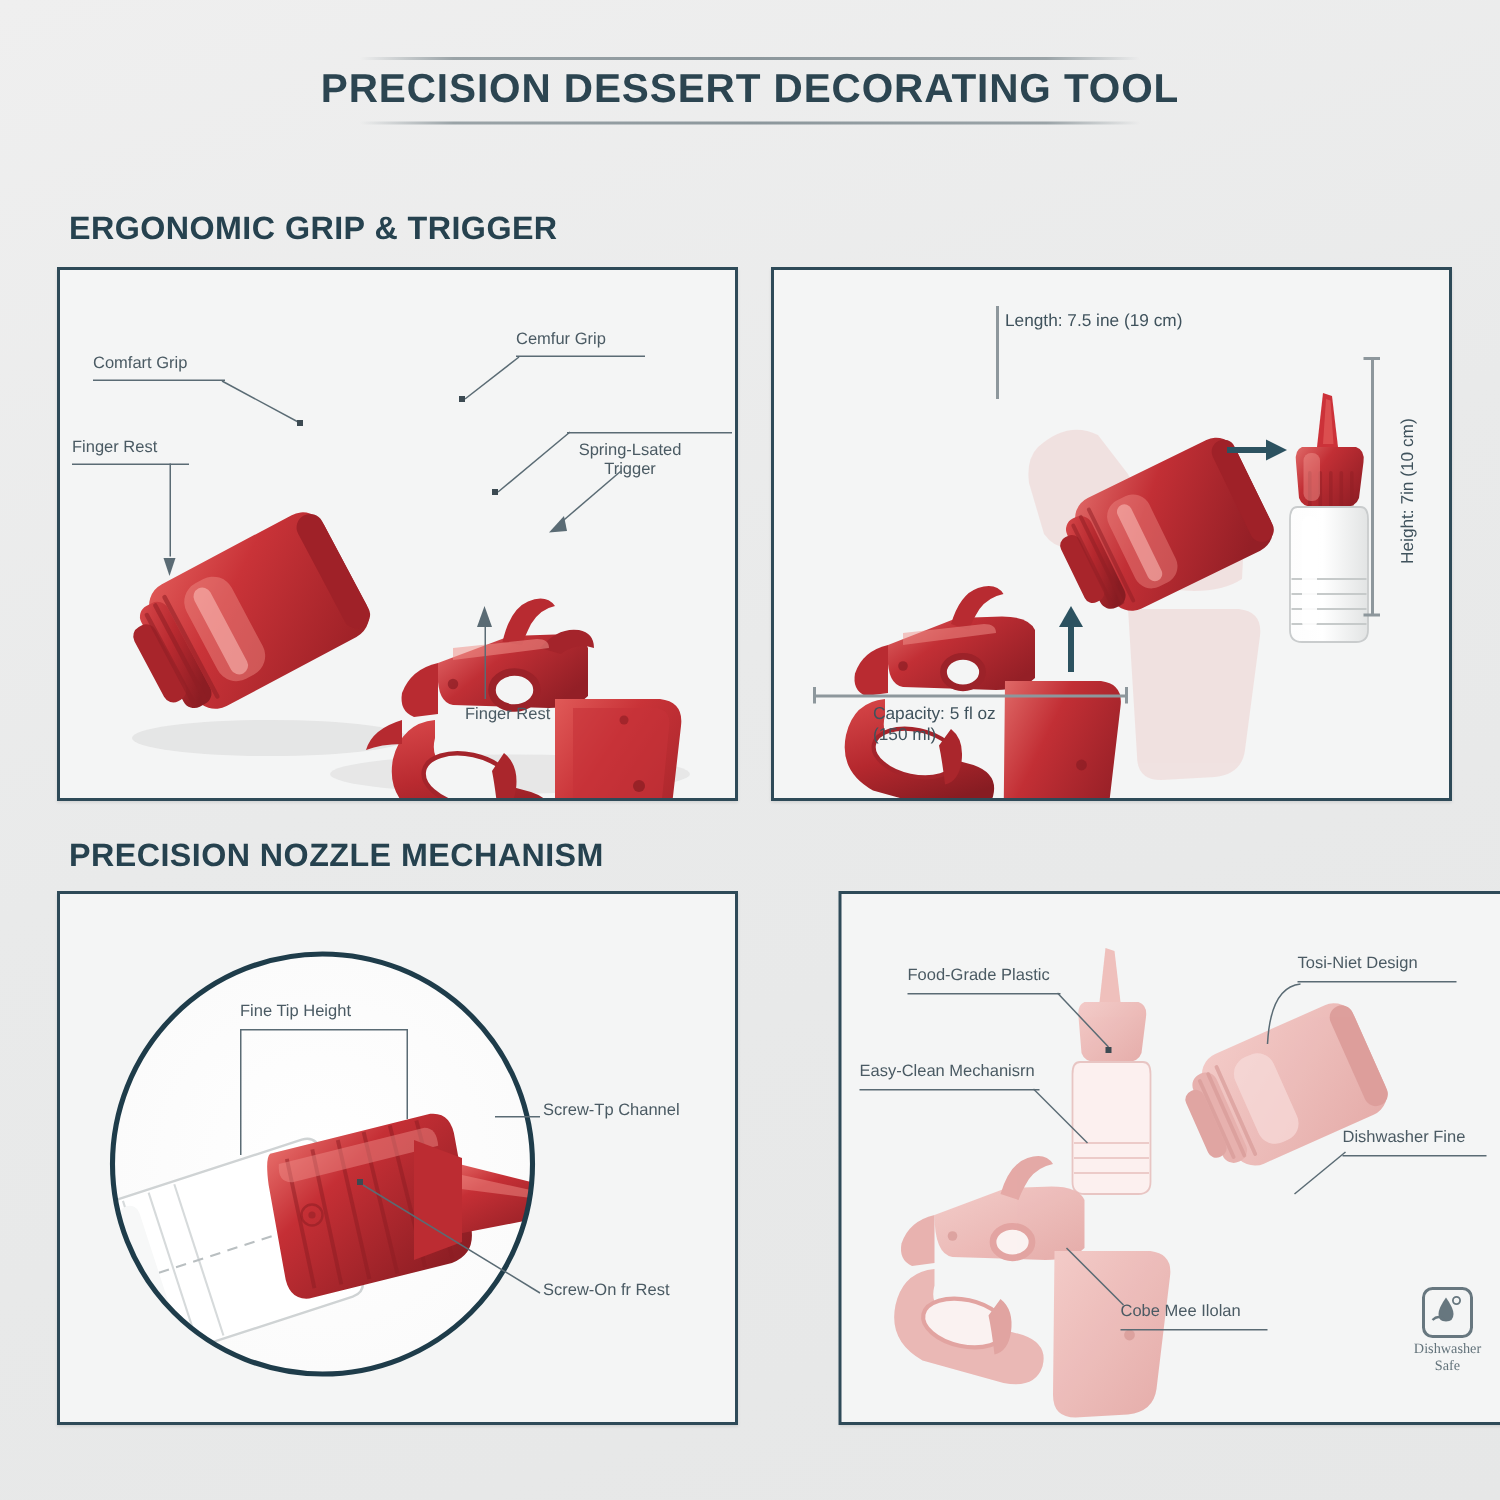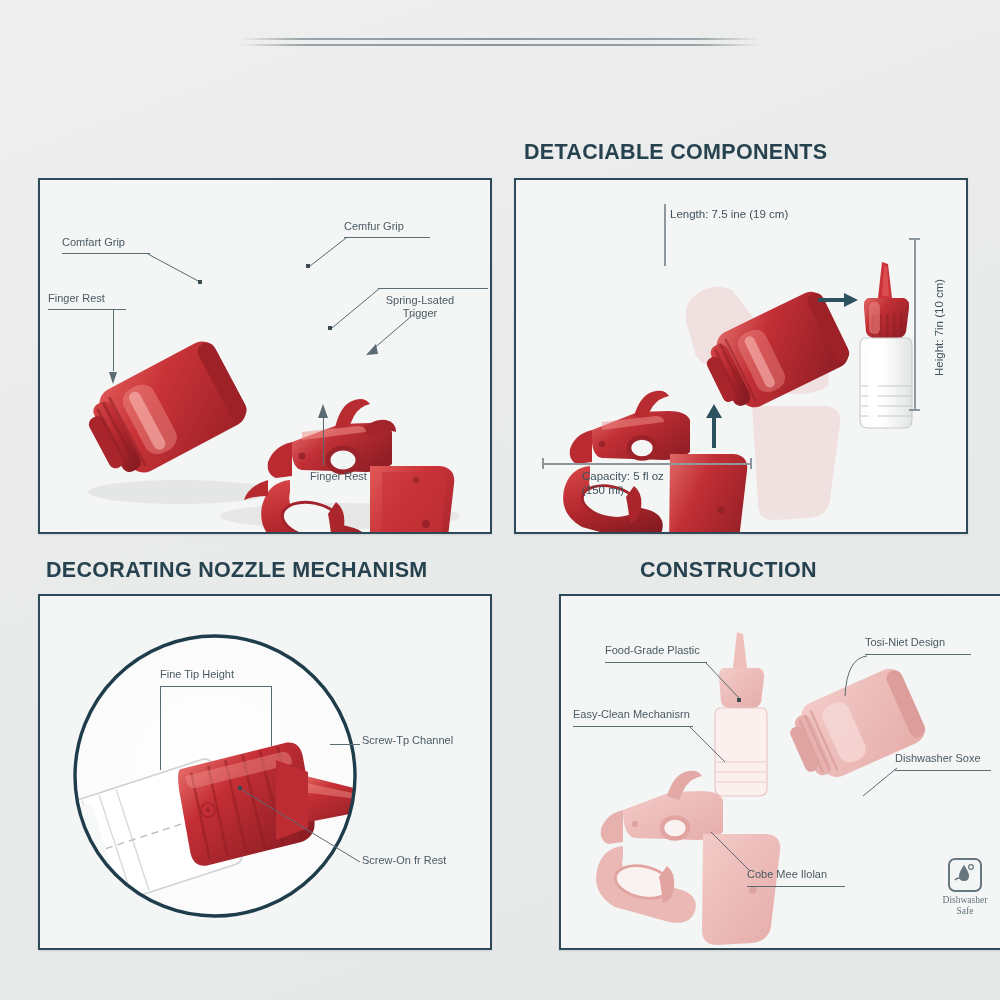--- a/index.html
+++ b/index.html
@@ -105,23 +105,25 @@
     position: relative;
   }
 </style>
 </head>
 <body>
 
 <div class="page">
 
   <div class="title-wrap">
     <div class="title-rule"></div>
+    <div class="title-text">PRECISION DESSERT DECORATING TOOL</div>
     <div class="title-rule bottom"></div>
   </div>
 
+  <div class="panel-head" style="left:46px; top:140px;">ERGONOMIC GRIP &amp; TRIGGER</div>
 
   <div class="panel" style="left:38px; top:178px; width:450px; height:352px;">
     <div class="panel-inner">
 
       <svg class="svgfill" viewBox="0 0 450 352">
         <defs>
           <linearGradient id="redA" x1="0" y1="0" x2="1" y2="1">
             <stop offset="0%" stop-color="#e05a58"></stop>
             <stop offset="35%" stop-color="#c93338"></stop>
             <stop offset="100%" stop-color="#9b2026"></stop>
@@ -222,21 +224,20 @@
 
       <div class="lbl" style="left:270px; top:290px;">Finger Rest</div>
       <div class="lead v" style="left:283px; top:236px; height:50px;"></div>
       <svg style="position:absolute; left:272px; top:222px;" width="26" height="22">
         <polygon points="11,2 6,16 16,16" fill="#5a6b74"></polygon>
       </svg>
 
     </div>
   </div>
 
-  <div class="panel-head" style="left:524px; top:140px;">DETACIABLE COMPONENTS</div>
 
   <div class="panel" style="left:514px; top:178px; width:450px; height:352px;">
     <div class="panel-inner">
 
       <svg class="svgfill" viewBox="0 0 450 352">
         <defs>
           <linearGradient id="redD" x1="0" y1="0" x2="1" y2="0.7">
             <stop offset="0%" stop-color="#e06a68"></stop>
             <stop offset="40%" stop-color="#c22f35"></stop>
             <stop offset="100%" stop-color="#941f26"></stop>
@@ -335,21 +336,21 @@
 
       <div class="dimline h" style="left:26px; top:283px; width:210px;"></div>
       <div class="tick v" style="left:26px; top:278px;"></div>
       <div class="tick v" style="left:234px; top:278px;"></div>
       <div class="dim c" style="left:66px; top:290px; width:134px;">Capacity: 5 fl oz
 (150 ml)</div>
 
     </div>
   </div>
 
-  <div class="panel-head" style="left:46px; top:558px;">DECORATING NOZZLE MECHANISM</div>
+  <div class="panel-head" style="left:46px; top:558px;">PRECISION NOZZLE MECHANISM</div>
 
   <div class="panel" style="left:38px; top:594px; width:450px; height:352px;">
     <div class="panel-inner">
 
       <svg class="svgfill" viewBox="0 0 450 352">
         <defs>
           <linearGradient id="redF" x1="0" y1="0" x2="0.8" y2="1">
             <stop offset="0%" stop-color="#e8706c"></stop>
             <stop offset="35%" stop-color="#c52f35"></stop>
             <stop offset="100%" stop-color="#8e1e24"></stop>
@@ -415,21 +416,20 @@
 
       <div class="lbl" style="left:322px; top:258px;">Screw-On fr Rest</div>
       <svg style="position:absolute; left:196px; top:188px;" width="130" height="86">
         <line x1="6" y1="6" x2="124" y2="78" stroke="#5a6b74" stroke-width="1"></line>
       </svg>
       <div class="dot" style="left:198px; top:190px;"></div>
 
     </div>
   </div>
 
-  <div class="panel-head" style="left:640px; top:558px;">CONSTRUCTION</div>
 
   <div class="panel" style="left:514px; top:594px; width:450px; height:352px;margin-left:45px;">
     <div class="panel-inner">
 
       <svg class="svgfill" viewBox="0 0 450 352">
         <defs>
           <linearGradient id="ghostG" x1="0" y1="0" x2="1" y2="1">
             <stop offset="0%" stop-color="#f3c9c6"></stop>
             <stop offset="100%" stop-color="#e5a9a6"></stop>
           </linearGradient>
@@ -486,21 +486,21 @@
       <svg style="position:absolute; left:126px; top:124px;" width="44" height="48">
         <line x1="2" y1="6" x2="38" y2="42" stroke="#5a6b74" stroke-width="1"></line>
       </svg>
 
       <div class="lbl" style="left:304px; top:40px;">Tosi-Niet Design</div>
       <div class="lead h" style="left:304px; top:58px; width:106px;"></div>
       <svg style="position:absolute; left:280px; top:56px;" width="34" height="48">
         <path d="M26 4 Q6 6 4 44" stroke="#5a6b74" stroke-width="1" fill="none"></path>
       </svg>
 
-      <div class="lbl" style="left:334px; top:156px;">Dishwasher Soxe</div>
+      <div class="lbl" style="left:334px; top:156px;">Dishwasher Fine</div>
       <div class="lead h" style="left:334px; top:174px; width:96px;"></div>
       <svg style="position:absolute; left:296px; top:168px;" width="46" height="40">
         <line x1="40" y1="4" x2="6" y2="32" stroke="#5a6b74" stroke-width="1"></line>
       </svg>
 
       <div class="lbl" style="left:186px; top:272px;">Cobe Mee Ilolan</div>
       <div class="lead h" style="left:186px; top:290px; width:98px;"></div>
       <svg style="position:absolute; left:146px; top:232px;" width="48" height="48">
         <line x1="4" y1="4" x2="42" y2="42" stroke="#5a6b74" stroke-width="1"></line>
       </svg>

